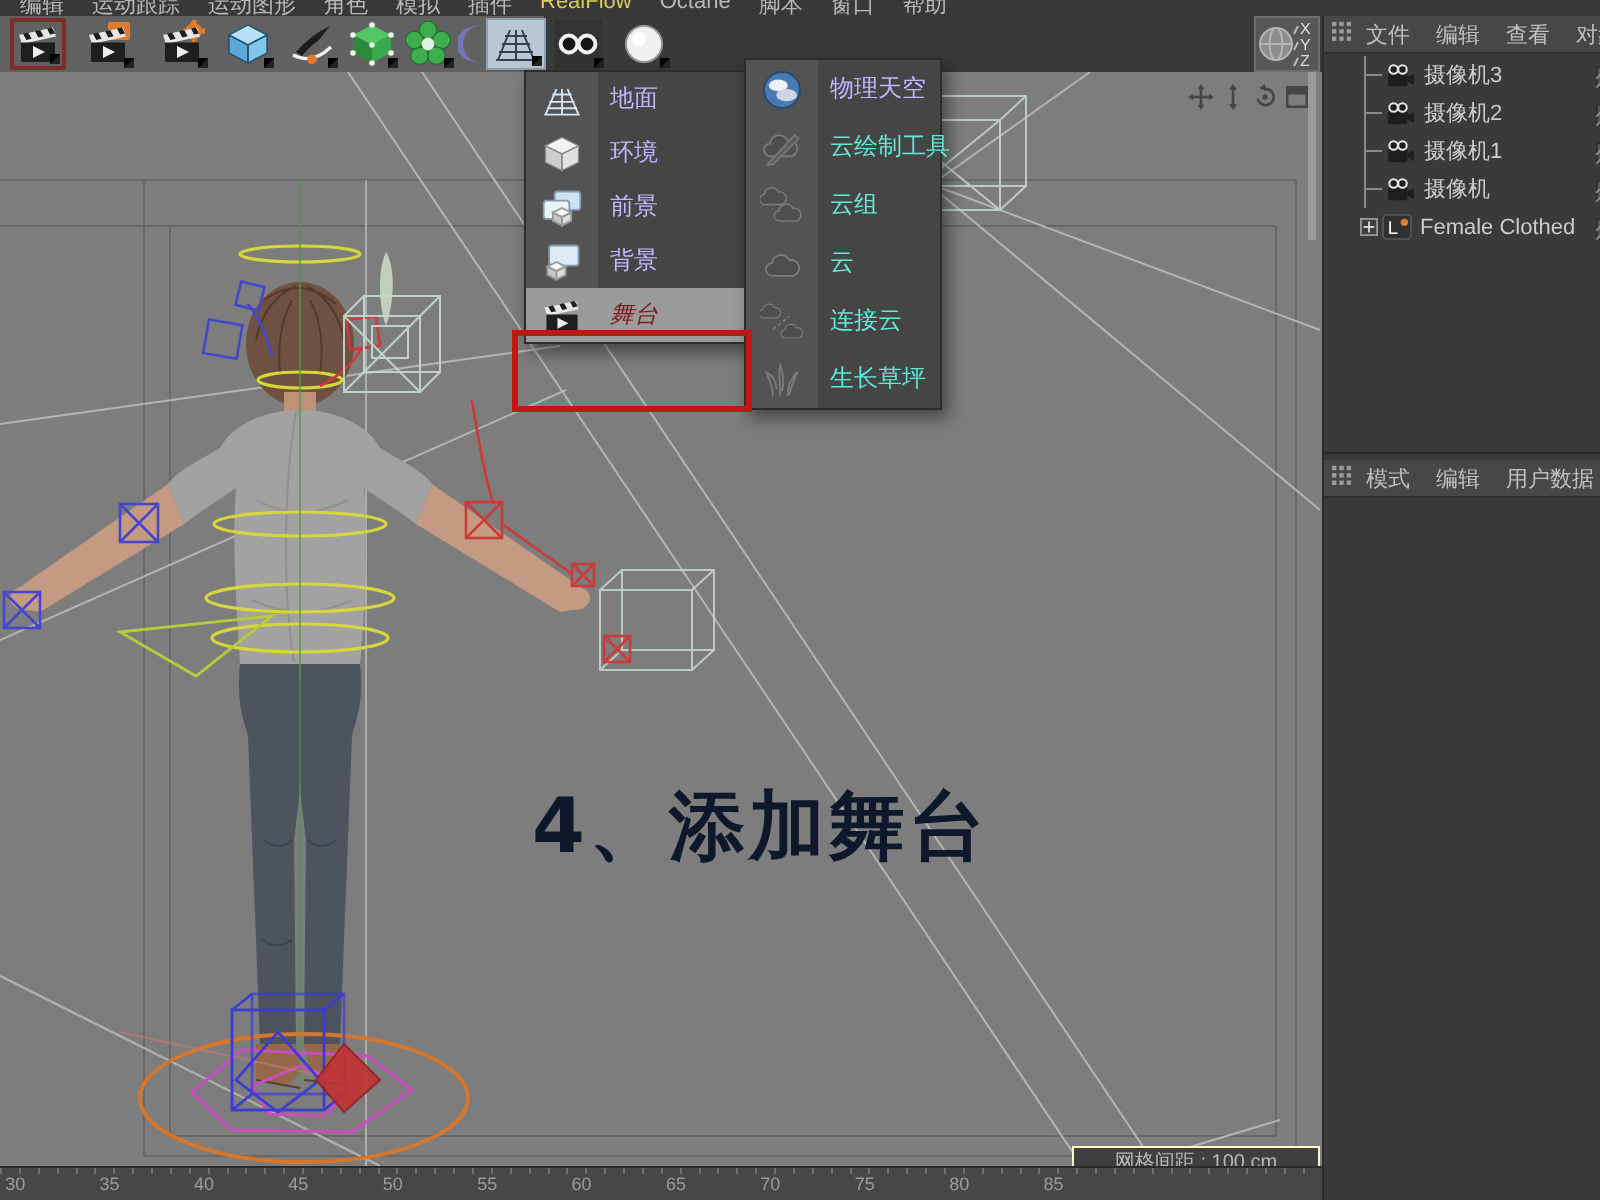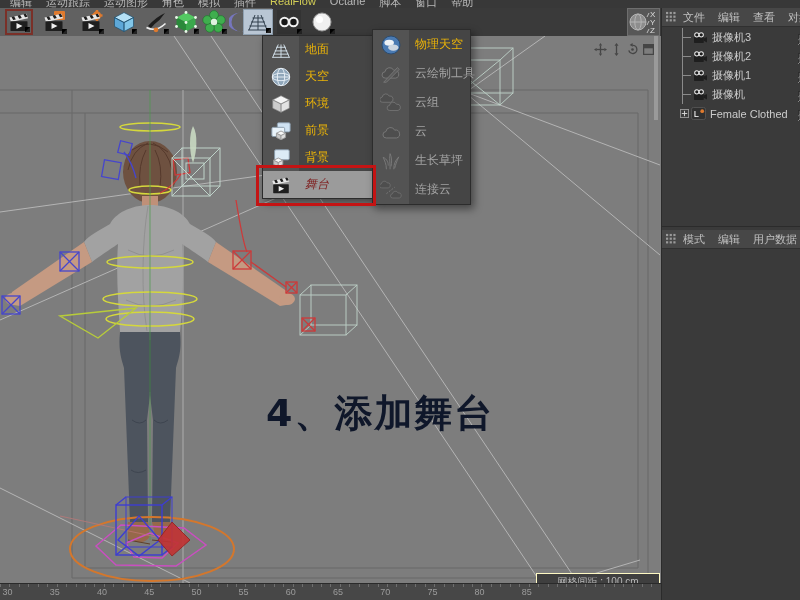--- a/index.html
+++ b/index.html
@@ -36,22 +36,22 @@
   #timeline{left:0;top:583px;width:661px;height:17px;background:#474747;border-top:1px solid #2a2a2a;box-sizing:border-box;z-index:2;}
   #timeline:before{content:"";position:absolute;left:0;top:0;width:100%;height:3px;
      background-image:repeating-linear-gradient(90deg,#6e6e6e 0 1px,transparent 1px 9.44px);}
   .tick{position:absolute;top:3px;font-size:9px;color:#9c9c9c;transform:translateX(-50%);}
   
   .menu{background:#454545;border:1px solid #2c2c2c;box-shadow:3px 4px 8px rgba(0,0,0,.45);z-index:40;}
   .menu .strip{position:absolute;left:0;top:0;bottom:0;width:36px;background:#535353;}
   .mitem{position:relative;display:flex;align-items:center;height:27px;cursor:default;}
   .mitem .micon{width:36px;display:flex;align-items:center;justify-content:center;flex:0 0 36px;}
   .mitem .micon svg{width:22px;height:22px;}
-  .mitem .mlabel{font-size:12px;color:#eab308;padding-left:6px;white-space:nowrap;}
-  .mitem.disabled .mlabel{color:#a3a3a3;}
+  .mitem .mlabel{font-size:12px;color:#c4b5fd;padding-left:6px;white-space:nowrap;}
+  .mitem.disabled .mlabel{color:#5eead4;}
   .mitem.hl{background:#9b9b9b;}
   .mitem.hl .mlabel{color:#7f1d1d;font-style:italic;}
   #envmenu{left:262px;top:35px;width:111px;}
   #skymenu{left:372px;top:29px;width:97px;}
   #skymenu .mitem{height:29px;}
   #redbox{left:256px;top:165px;width:114px;height:35px;border:3px solid #c41414;z-index:50;background:transparent;}
   
   #rpanel{left:661px;top:8px;width:139px;height:592px;background:#3a3a3a;border-left:1px solid #2b2b2b;box-sizing:border-box;z-index:10;}
   .phead{position:absolute;left:0;width:139px;height:18px;background:#474747;display:flex;align-items:center;gap:0;overflow:hidden;border-bottom:1px solid #303030;}
   .phead .burger{margin:0 6px 0 4px;flex:0 0 auto;}
@@ -381,34 +381,20 @@
                 <path d="M3 20 L9 6 M21 20 L15 6 M12 20 L12 6"></path>
                 <path d="M6.8 9 H17.2 M5.2 13 H18.8 M3.8 16.5 H20.2 M2.4 20 H21.6"></path>
               </g>
             </svg>
           </span>
           <span class="mlabel">地面</span>
         </div>
         <div class="mitem">
           <span class="icon micon">
             <svg viewBox="0 0 24 24">
-              <circle cx="12" cy="12" r="9.5" fill="#8fa6ba"></circle>
-              <g stroke="#e9f1f7" fill="none">
-                <circle cx="12" cy="12" r="9.5"></circle>
-                <ellipse cx="12" cy="12" rx="4" ry="9.5"></ellipse>
-                <ellipse cx="12" cy="12" rx="9.5" ry="4"></ellipse>
-                <line x1="2.5" y1="12" x2="21.5" y2="12"></line>
-              </g>
-            </svg>
-          </span>
-          <span class="mlabel">天空</span>
-        </div>
-        <div class="mitem">
-          <span class="icon micon">
-            <svg viewBox="0 0 24 24">
               <polygon points="12,3 21,7.5 12,12 3,7.5" fill="#f4f4f4"></polygon>
               <polygon points="3,7.5 12,12 12,21 3,16.5" fill="#cccccc"></polygon>
               <polygon points="21,7.5 12,12 12,21 21,16.5" fill="#e2e2e2"></polygon>
               <g stroke="#8a8a8a" stroke-width="0.7" fill="none">
                 <polygon points="12,3 21,7.5 12,12 3,7.5"></polygon>
                 <polygon points="3,7.5 12,12 12,21 3,16.5"></polygon>
                 <polygon points="21,7.5 12,12 12,21 21,16.5"></polygon>
               </g>
             </svg>
           </span>
@@ -492,38 +478,38 @@
               <g transform="translate(1,2)">
                 <path d="M6 16.5 a3.5 3.5 0 0 1 -.5-7 a5 5 0 0 1 9.5-1.5 a3.5 3.5 0 0 1 2 8.5 Z" stroke="#7b7b7b" fill="#4e4e4e"></path>
               </g>
             </svg>
           </span>
           <span class="mlabel">云</span>
         </div>
         <div class="mitem disabled">
           <span class="icon micon">
             <svg viewBox="0 0 24 24">
-              <path d="M7 21 C7 15 5 12 3.5 8 C8 10 9 14 9 17 M11 21 C11 12 10 9 11 4 C13 8 13 14 12 18 M15 21 C15 15 17 11 20.5 7.5 C18 13 17 16 16 20" stroke="#7b7b7b" fill="none"></path>
-            </svg>
-          </span>
-          <span class="mlabel">生长草坪</span>
-        </div>
-        <div class="mitem disabled">
-          <span class="icon micon">
-            <svg viewBox="0 0 24 24">
               <g transform="translate(-2,-1) scale(0.65)">
                 <path d="M6 16.5 a3.5 3.5 0 0 1 -.5-7 a5 5 0 0 1 9.5-1.5 a3.5 3.5 0 0 1 2 8.5 Z" stroke="#7b7b7b" fill="#4e4e4e"></path>
               </g>
               <g transform="translate(10,10) scale(0.65)">
                 <path d="M6 16.5 a3.5 3.5 0 0 1 -.5-7 a5 5 0 0 1 9.5-1.5 a3.5 3.5 0 0 1 2 8.5 Z" stroke="#7b7b7b" fill="#4e4e4e"></path>
               </g>
               <path d="M7 16 L16 9" stroke="#7b7b7b" stroke-dasharray="2 1.5"></path>
             </svg>
           </span>
           <span class="mlabel">连接云</span>
+        </div>
+        <div class="mitem disabled">
+          <span class="icon micon">
+            <svg viewBox="0 0 24 24">
+              <path d="M7 21 C7 15 5 12 3.5 8 C8 10 9 14 9 17 M11 21 C11 12 10 9 11 4 C13 8 13 14 12 18 M15 21 C15 15 17 11 20.5 7.5 C18 13 17 16 16 20" stroke="#7b7b7b" fill="none"></path>
+            </svg>
+          </span>
+          <span class="mlabel">生长草坪</span>
         </div>
       </div>
   </div>
 
   <div id="redbox" class="abs"></div>
 
   <div id="rpanel" class="abs">
     <div class="phead" style="top:0;">
       <span class="burger">
         <svg width="11" height="11" viewBox="0 0 12 12">

